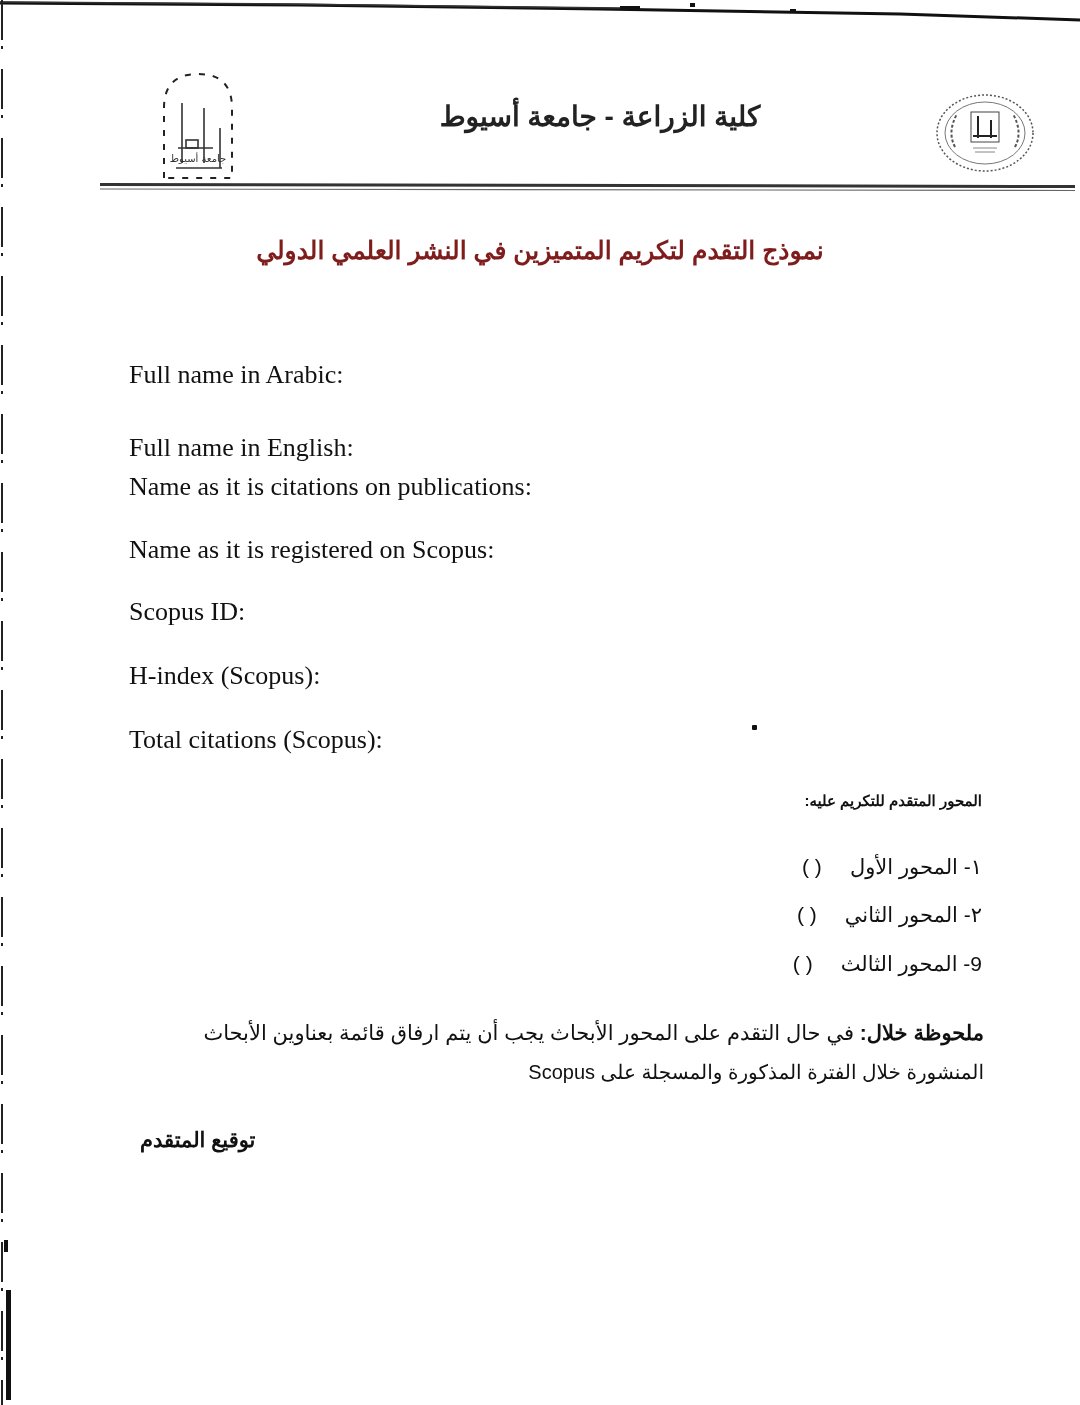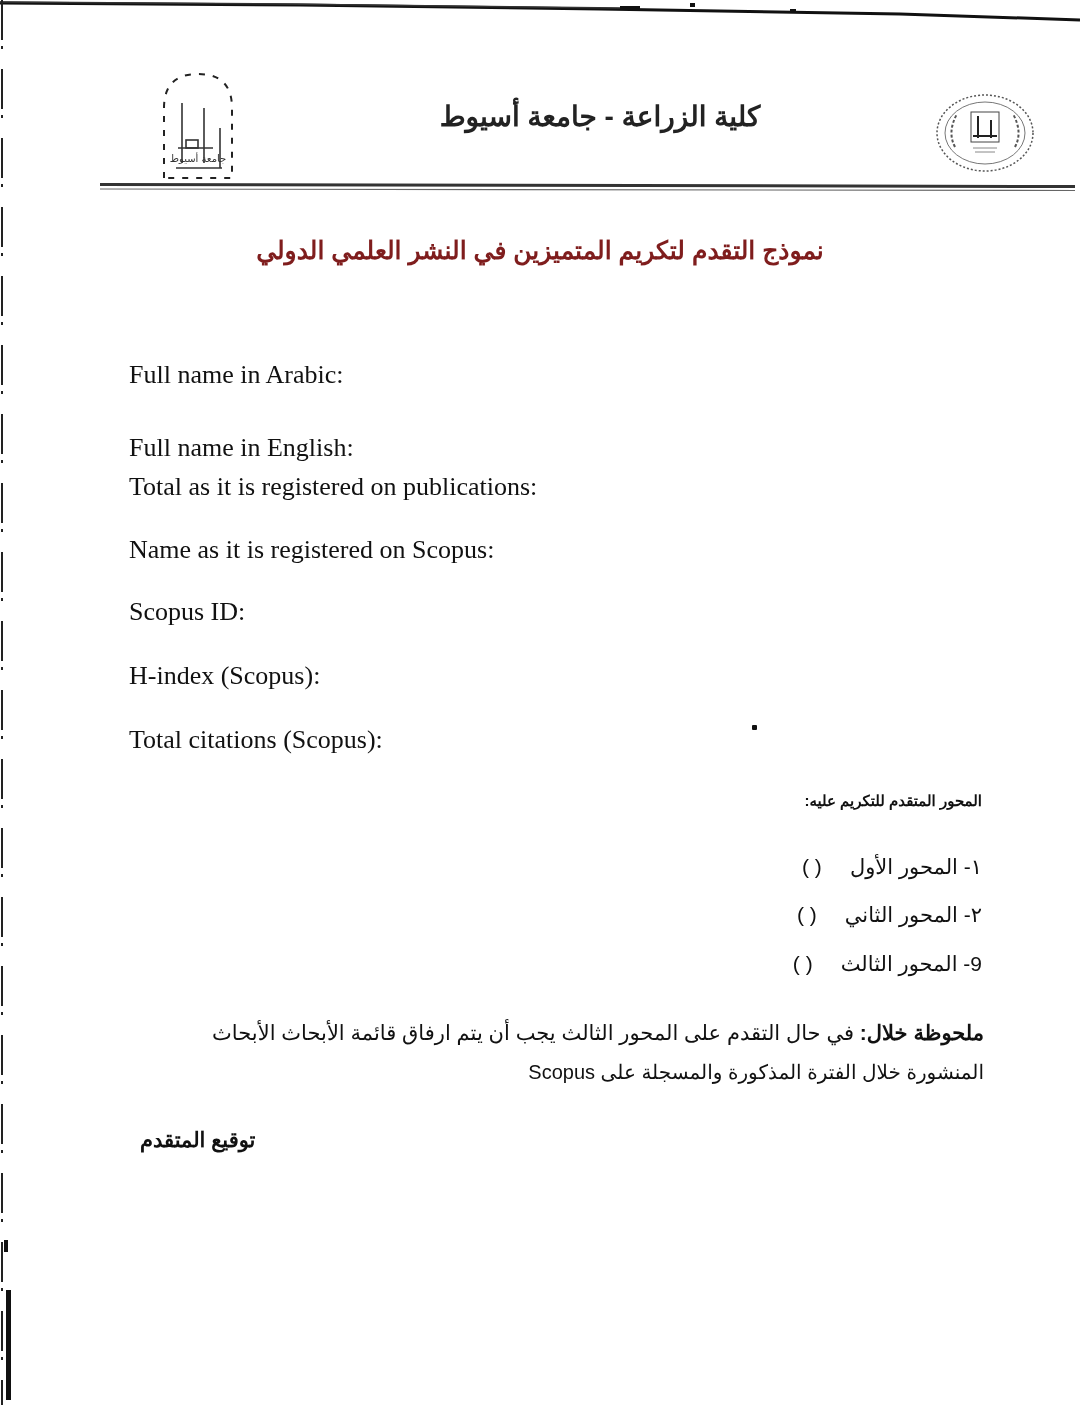--- a/index.html
+++ b/index.html
@@ -114,21 +114,21 @@
   <svg class="header-rule" viewBox="0 0 975 8" preserveAspectRatio="none">
     <line x1="0" y1="1.5" x2="975" y2="3.5" stroke="#333" stroke-width="3"></line>
     <line x1="0" y1="6" x2="975" y2="7.5" stroke="#666" stroke-width="1.2"></line>
   </svg>
 </div>
 
 <div class="form-title">نموذج التقدم لتكريم المتميزين في النشر العلمي الدولي</div>
 
 <div class="field" style="top:340px;margin-top:20px;">Full name in Arabic:</div>
 <div class="field" style="top:389px;margin-top:44px;">Full name in English:</div>
-<div class="field" style="top:472px;">Total as it is registered on publications:</div>
+<div class="field" style="top:472px;">Name as it is citations on publications:</div>
 <div class="field" style="top:535px;">Name as it is registered on Scopus:</div>
 <div class="field" style="top:597px;">Scopus ID:</div>
 <div class="field" style="top:661px;">H-index (Scopus):</div>
 <div class="field" style="top:725px;">Total citations (Scopus):</div>
 <div class="dot"></div>
 
 <div class="rtl axis-heading">المحور المتقدم للتكريم عليه:</div>
 
 <div class="rtl axis-item" style="top:855px;">
   <span class="lbl">١- المحور الأول</span>
@@ -137,17 +137,17 @@
 <div class="rtl axis-item" style="top:903px;">
   <span class="lbl">٢- المحور الثاني</span>
   <span class="box">(      )</span>
 </div>
 <div class="rtl axis-item" style="top:952px;">
   <span class="lbl">9- المحور الثالث</span>
   <span class="box">(      )</span>
 </div>
 
 <div class="rtl note">
-  <b>ملحوظة خلال:</b><span> في حال التقدم على المحور الثالث يجب أن يتم ارفاق قائمة الأبحاث الأبحاث</span>
+  <b>ملحوظة خلال:</b><span> في حال التقدم على المحور الأبحاث يجب أن يتم ارفاق قائمة بعناوين الأبحاث</span>
 </div>
 <div class="rtl note-l2">المنشورة خلال الفترة المذكورة والمسجلة على Scopus</div>
 
 <div class="rtl signature">توقيع المتقدم</div>
 
 </body></html>

